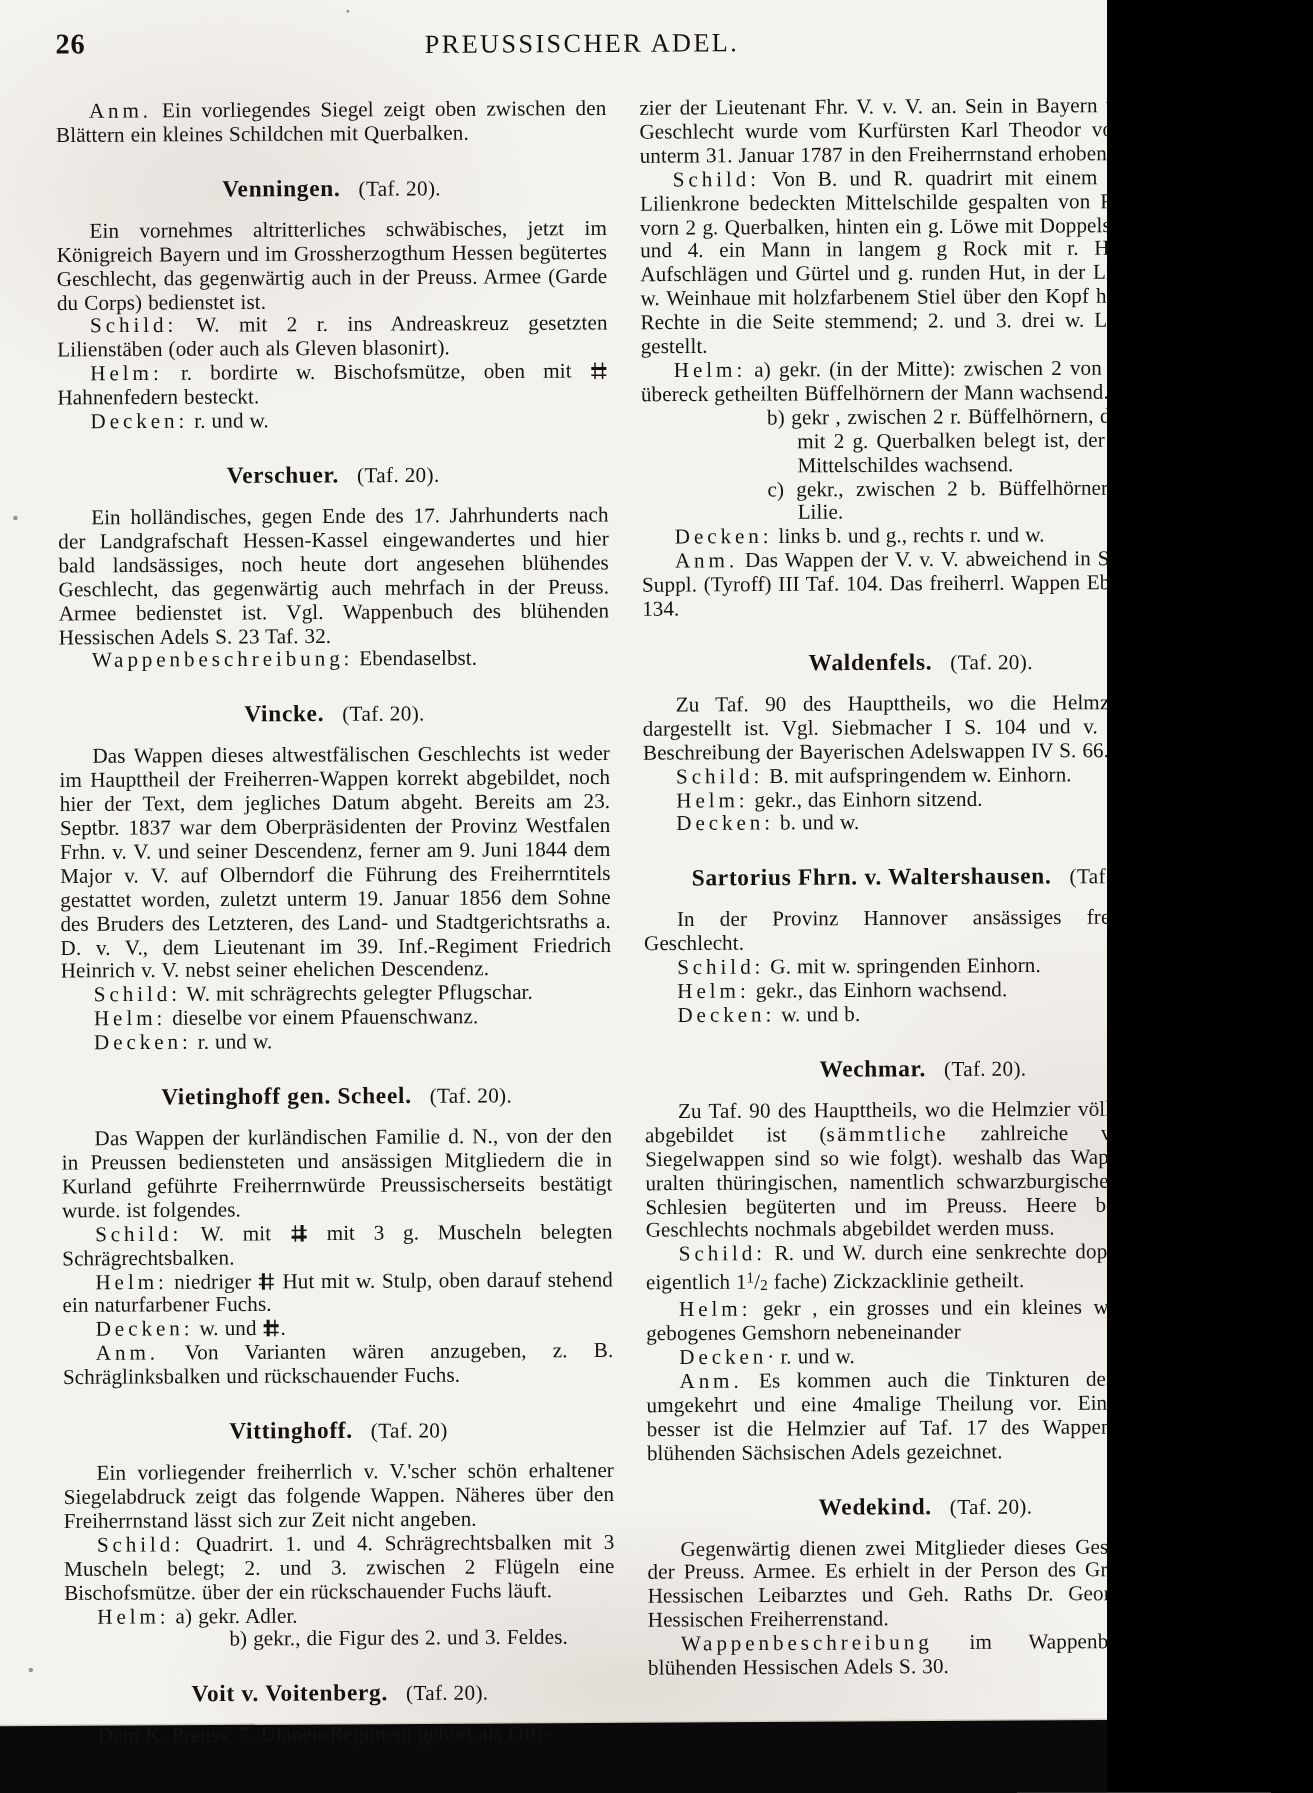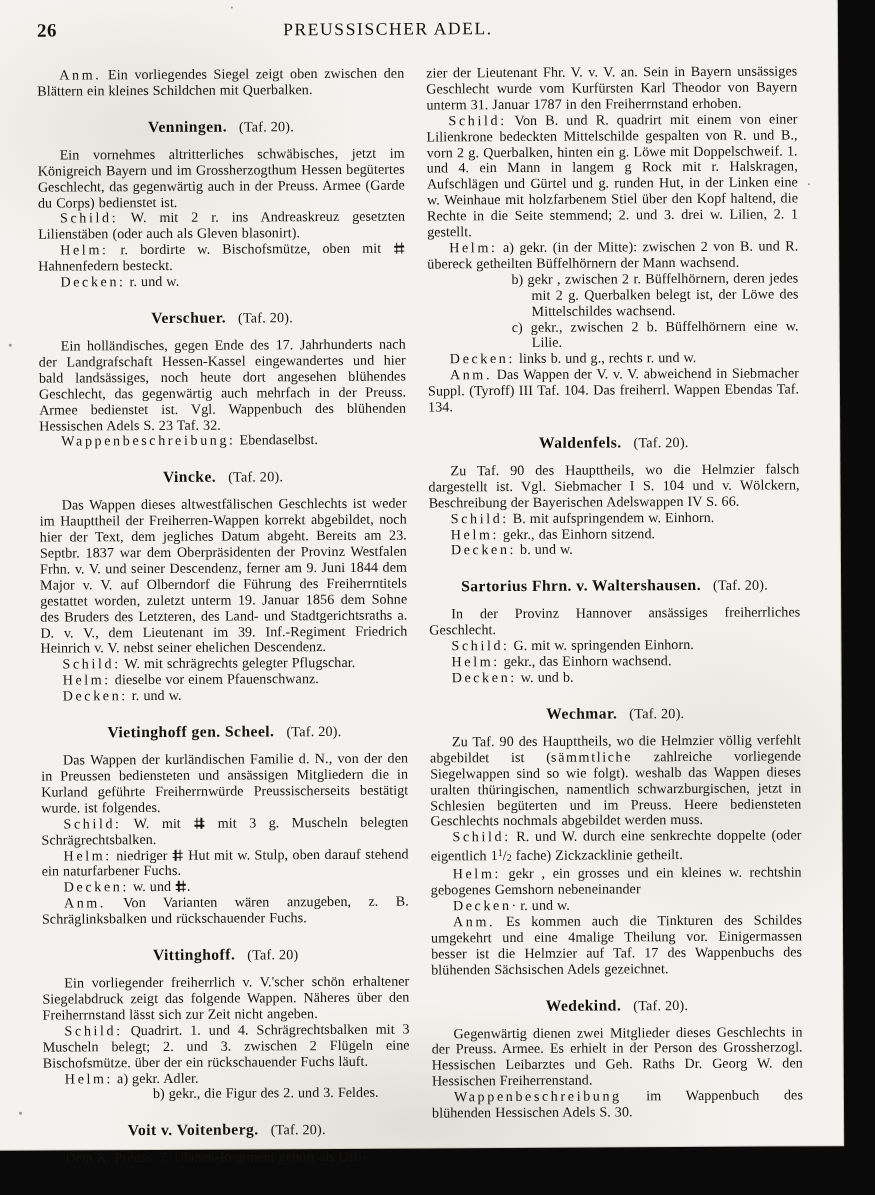--- a/index.html
+++ b/index.html
@@ -9,21 +9,21 @@
   }
   body {
     width: 875px;
     height: 1195px;
     overflow: hidden;
     font-family: "Liberation Serif", "DejaVu Serif", serif;
   }
 
   #scan {
     position: relative;
-    width: 875px;
+    width: 738px;
     height: 1195px;
     background: #0a0a0a;
     overflow: hidden;
   }
 
   
   #page {
     position: absolute;
     left: -6px;
     top: -10px;

